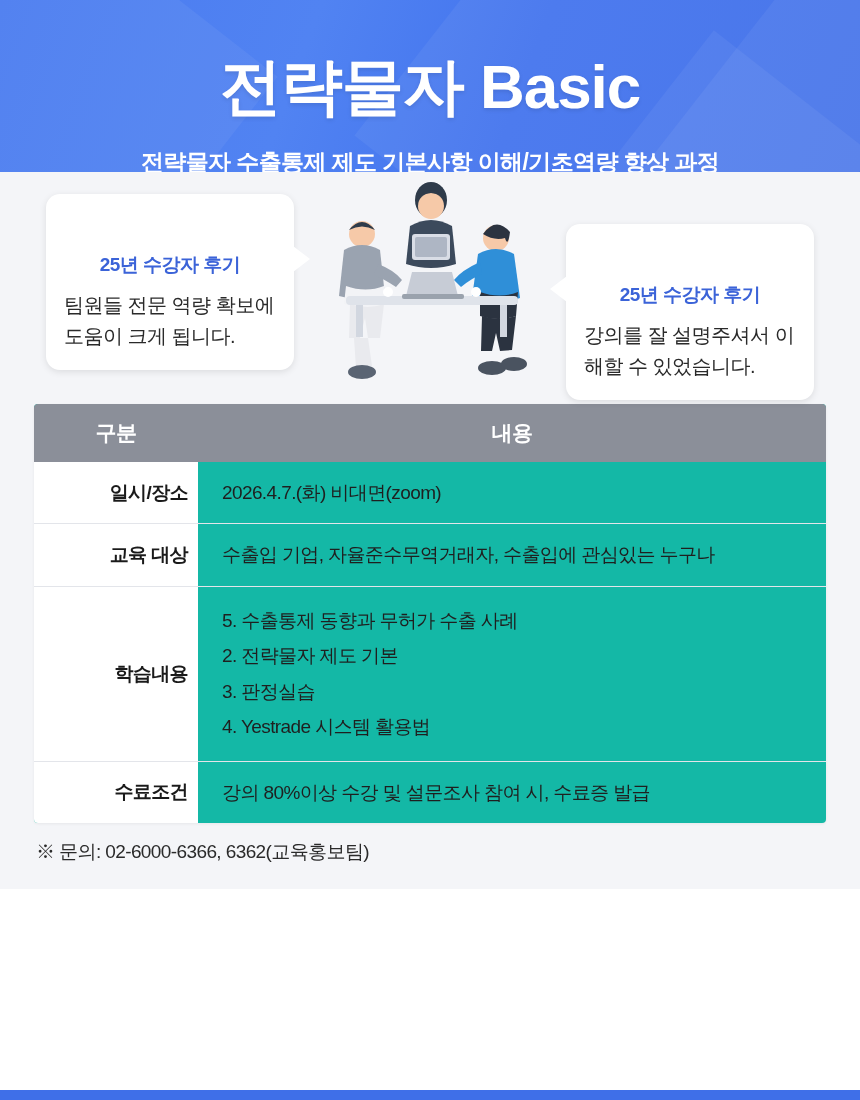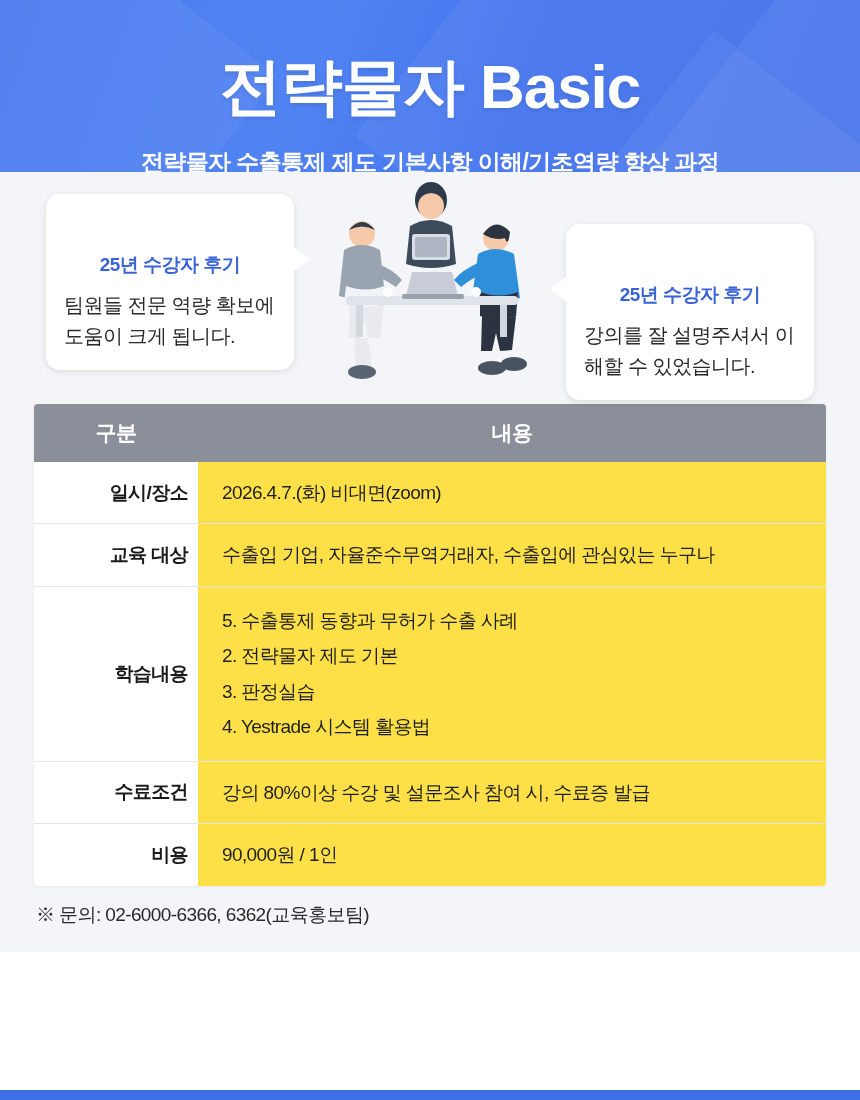--- a/index.html
+++ b/index.html
@@ -129,21 +129,21 @@
     position: absolute;
     left: 300px;
     top: 4px;
     width: 262px;
     height: 222px;
   }
 
   
   .table-wrap {
     margin: 0 34px;
-    background: #fde047;
+    background: #14b8a6;
     border-radius: 4px;
     overflow: hidden;
     box-shadow: 0 1px 3px rgba(0,0,0,0.06);
   }
   table.info {
     width: 100%;
     border-collapse: collapse;
     table-layout: fixed;
   }
   table.info thead th {
@@ -299,24 +299,20 @@
                 <div>2. 전략물자 제도 기본</div>
                 <div>3. 판정실습</div>
                 <div>4. Yestrade 시스템 활용법</div>
               </div>
             </td>
           </tr>
           <tr>
             <td class="label">수료조건</td>
             <td class="value">강의 80%이상 수강 및 설문조사 참여 시, 수료증 발급</td>
           </tr>
-          <tr>
-            <td class="label">비용</td>
-            <td class="value">90,000원 / 1인</td>
-          </tr>
         </tbody>
       </table>
     </div>
 
     <div class="footnote">※ 문의: 02-6000-6366, 6362(교육홍보팀)</div>
   </div>
 
   <div class="bottombar"></div>
 </div>
 

